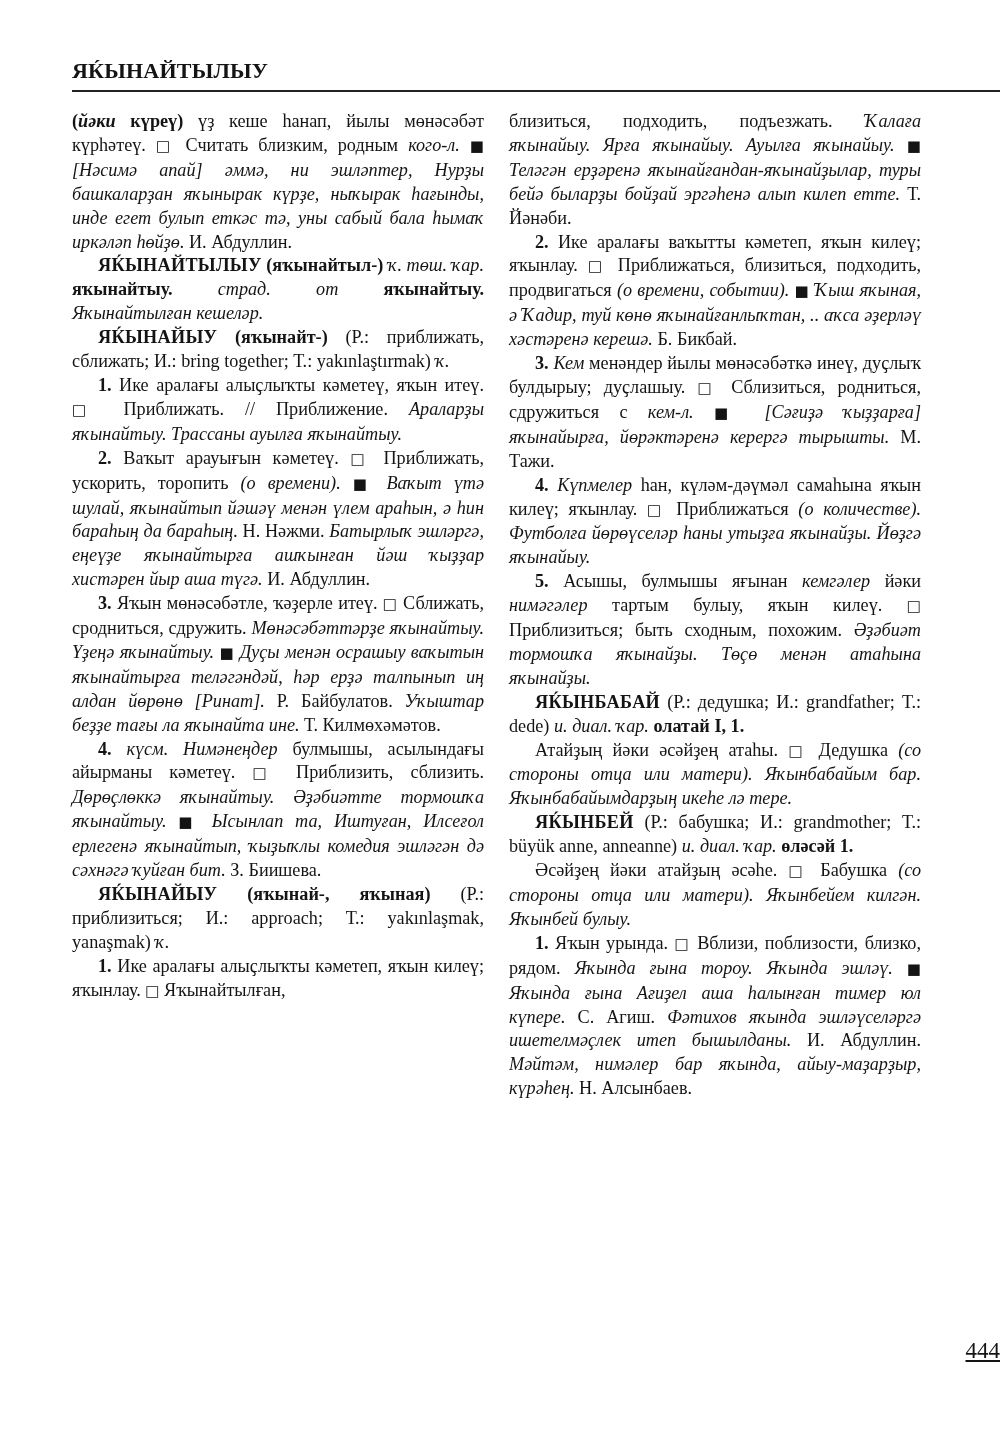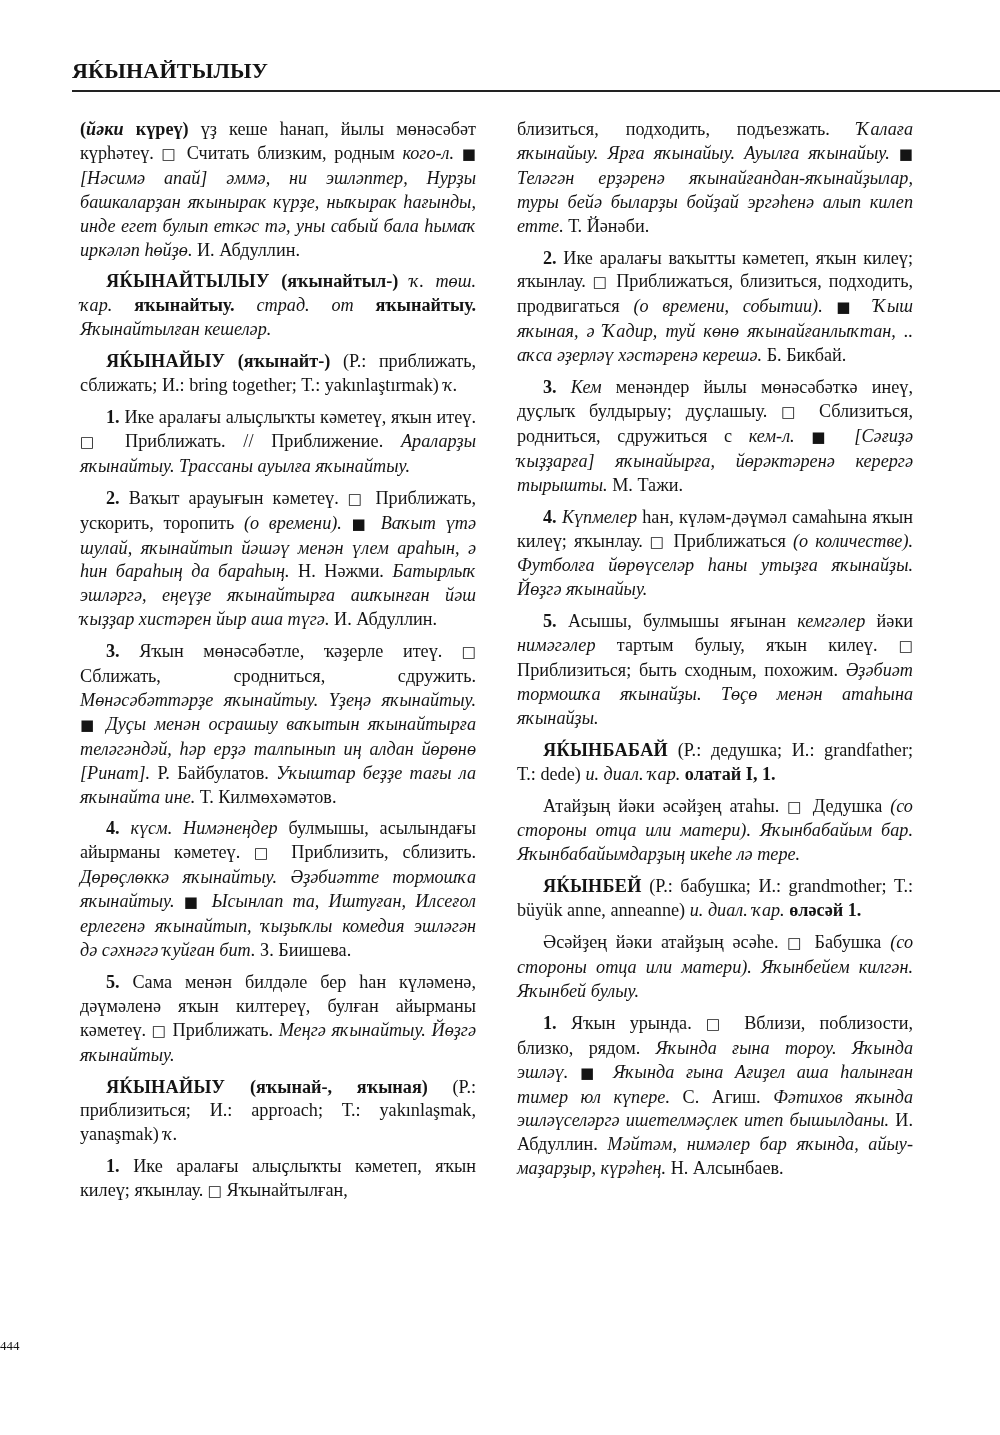--- a/index.html
+++ b/index.html
@@ -6,44 +6,43 @@
   body { width: 1000px; height: 1435px; position: relative; overflow: hidden;
          font-family: "Liberation Serif", "DejaVu Serif", serif; color: #141414; }
   .running-head { position: absolute; left: 72px; top: 58px; font-family: "Liberation Serif", serif;
                   font-weight: bold; font-size: 22px; letter-spacing: 0.2px; }
   .head-rule { position: absolute; left: 72px; top: 90px; width: 928px; height: 0;
                border-top: 2px solid #222; }
   .column { position: absolute; top: 110px; width: 412px; font-size: 18.2px; line-height: 23.9px;
             text-align: justify; hyphens: manual; }
   .col-left { left: 72px; }
   .col-right { left: 509px; }
-  .para { margin: 8px; text-indent: 26px; }
+  .para { margin: 0; text-indent: 26px; }
   .para.noindent { text-indent: 0; }
   .b { font-weight: bold; }
   .i { font-style: italic; }
   .hw { font-weight: bold; letter-spacing: 0.3px; }
   .sq { font-family: "DejaVu Sans", sans-serif; font-size: 15px; }
-  .page-number { position: absolute; left: 0; width: 1000px; top: 1338px; text-align: left;
-                 font-size: 13px; }
+  .page-number { position: absolute; left: 0; width: 1000px; top: 1338px; text-align: right;
+                 font-size: 23px; text-decoration: underline; }
 </style>
 </head>
 <body>
 
 <div class="running-head">ЯЌЫНАЙТЫЛЫУ</div>
 <div class="head-rule"></div>
 
 <div class="column col-left">
     <p class="para noindent"><span class="b">(</span><span class="b i">йәки</span><span class="b"> күреү)</span><span class=""> үҙ кеше һанап, йылы мөнәсәбәт күрһәтеү. </span><span class="sq">□</span><span class=""> Считать близким, родным </span><span class="i">кого-л.</span><span class=""> </span><span class="sq">■</span><span class=""> </span><span class="i">[Нәсимә апай] әммә, ни эшләптер, Нурҙы башкаларҙан яҡынырак күрҙе, ныҡырак һағынды, инде егет булып еткәс тә, уны сабый бала һымаҡ иркәләп һөйҙө.</span><span class=""> И. Абдуллин.</span></p>
     <p class="para"><span class="hw">ЯЌЫНАЙТЫЛЫУ</span><span class=""> </span><span class="b">(яҡынайтыл-)</span><span class=""> </span><span class="i">ҡ. төш. ҡар.</span><span class=""> </span><span class="b">яҡынайтыу.</span><span class=""> </span><span class="i">страд. от</span><span class=""> </span><span class="b">яҡынайтыу.</span><span class=""> </span><span class="i">Яҡынайтылған кешеләр.</span></p>
     <p class="para"><span class="hw">ЯЌЫНАЙЫУ</span><span class=""> </span><span class="b">(яҡынайт-)</span><span class=""> (Р.: приближать, сближать; И.: bring together; Т.: yakınlaştırmak) </span><span class="i">ҡ.</span></p>
     <p class="para"><span class="b">1.</span><span class=""> Ике аралағы алыҫлыҡты кәметеү, яҡын итеү. </span><span class="sq">□</span><span class=""> Приближать. // Приближение. </span><span class="i">Араларҙы яҡынайтыу. Трассаны ауылға яҡынайтыу.</span></p>
     <p class="para"><span class="b">2.</span><span class=""> Ваҡыт арауығын кәметеү. </span><span class="sq">□</span><span class=""> Приближать, ускорить, торопить </span><span class="i">(о времени).</span><span class=""> </span><span class="sq">■</span><span class=""> </span><span class="i">Ваҡыт үтә шулай, яҡынайтып йәшәү менән үлем араһын, ә һин бараһың да бараһың.</span><span class=""> Н. Нәжми. </span><span class="i">Батырлыҡ эшләргә, еңеүҙе яҡынайтырға ашҡынған йәш ҡыҙҙар хистәрен йыр аша түгә.</span><span class=""> И. Абдуллин.</span></p>
     <p class="para"><span class="b">3.</span><span class=""> Яҡын мөнәсәбәтле, ҡәҙерле итеү. </span><span class="sq">□</span><span class=""> Сближать, сродниться, сдружить. </span><span class="i">Мөнәсәбәттәрҙе яҡынайтыу. Үҙеңә яҡынайтыу.</span><span class=""> </span><span class="sq">■</span><span class=""> </span><span class="i">Дуҫы менән осрашыу ваҡытын яҡынайтырға теләгәндәй, һәр ерҙә талпынып иң алдан йөрөнө [Ринат].</span><span class=""> Р. Байбулатов. </span><span class="i">Уҡыштар беҙҙе тағы ла яҡынайта ине.</span><span class=""> Т. Килмөхәмәтов.</span></p>
     <p class="para"><span class="b">4.</span><span class=""> </span><span class="i">күсм. Нимәнеңдер</span><span class=""> булмышы, асылындағы айырманы кәметеү. </span><span class="sq">□</span><span class=""> Приблизить, сблизить. </span><span class="i">Дөрөҫлөккә яҡынайтыу. Әҙәбиәтте тормошҡа яҡынайтыу.</span><span class=""> </span><span class="sq">■</span><span class=""> </span><span class="i">Ысынлап та, Иштуған, Илсеғол ерлегенә яҡынайтып, ҡыҙыҡлы комедия эшләгән дә сәхнәгә ҡуйған бит.</span><span class=""> З. Биишева.</span></p>
-    <p class="para"><span class="b">5.</span><span class=""> Сама менән билдәле бер һан күләменә, дәүмәленә яҡын килтереү, булған айырманы кәметеү. </span><span class="sq">□</span><span class=""> Приближать. </span><span class="i">Меңгә яҡынайтыу. Йөҙгә яҡынайтыу.</span></p>
     <p class="para"><span class="hw">ЯЌЫНАЙЫУ</span><span class=""> </span><span class="b">(яҡынай-, яҡыная)</span><span class=""> (Р.: приблизиться; И.: approach; Т.: yakınlaşmak, yanaşmak) </span><span class="i">ҡ.</span></p>
     <p class="para"><span class="b">1.</span><span class=""> Ике аралағы алыҫлыҡты кәметеп, яҡын килеү; яҡынлау. </span><span class="sq">□</span><span class=""> Яҡынайтылған,</span></p>
   </div>
 <div class="column col-right">
     <p class="para noindent"><span class="">близиться, подходить, подъезжать. </span><span class="i">Ҡалаға яҡынайыу. Ярға яҡынайыу. Ауылға яҡынайыу.</span><span class=""> </span><span class="sq">■</span><span class=""> </span><span class="i">Теләгән ерҙәренә яҡынайғандан-яҡынайҙылар, туры бейә быларҙы бойҙай эргәһенә алып килеп етте.</span><span class=""> Т. Йәнәби.</span></p>
     <p class="para"><span class="b">2.</span><span class=""> Ике аралағы ваҡытты кәметеп, яҡын килеү; яҡынлау. </span><span class="sq">□</span><span class=""> Приближаться, близиться, подходить, продвигаться </span><span class="i">(о времени, событии).</span><span class=""> </span><span class="sq">■</span><span class=""> </span><span class="i">Ҡыш яҡыная, ә Ҡадир, туй көнө яҡынайғанлыҡтан, .. аҡса әҙерләү хәстәренә керешә.</span><span class=""> Б. Бикбай.</span></p>
     <p class="para"><span class="b">3.</span><span class=""> </span><span class="i">Кем</span><span class=""> менәндер йылы мөнәсәбәткә инеү, дуҫлыҡ булдырыу; дуҫлашыу. </span><span class="sq">□</span><span class=""> Сблизиться, родниться, сдружиться с </span><span class="i">кем-л.</span><span class=""> </span><span class="sq">■</span><span class=""> </span><span class="i">[Сәғиҙә ҡыҙҙарға] яҡынайырға, йөрәктәренә керергә тырышты.</span><span class=""> М. Тажи.</span></p>
     <p class="para"><span class="b">4.</span><span class=""> </span><span class="i">Күпмелер</span><span class=""> һан, күләм-дәүмәл самаһына яҡын килеү; яҡынлау. </span><span class="sq">□</span><span class=""> Приближаться </span><span class="i">(о количестве). Футболға йөрөүселәр һаны утыҙға яҡынайҙы. Йөҙгә яҡынайыу.</span></p>
     <p class="para"><span class="b">5.</span><span class=""> Асышы, булмышы яғынан </span><span class="i">кемгәлер</span><span class=""> йәки </span><span class="i">нимәгәлер</span><span class=""> тартым булыу, яҡын килеү. </span><span class="sq">□</span><span class=""> Приблизиться; быть сходным, похожим. </span><span class="i">Әҙәбиәт тормошҡа яҡынайҙы. Төҫө менән атаһына яҡынайҙы.</span></p>
     <p class="para"><span class="hw">ЯЌЫНБАБАЙ</span><span class=""> (Р.: дедушка; И.: grandfather; Т.: dede) </span><span class="i">и. диал. ҡар.</span><span class=""> </span><span class="b">олатай I, 1.</span></p>

